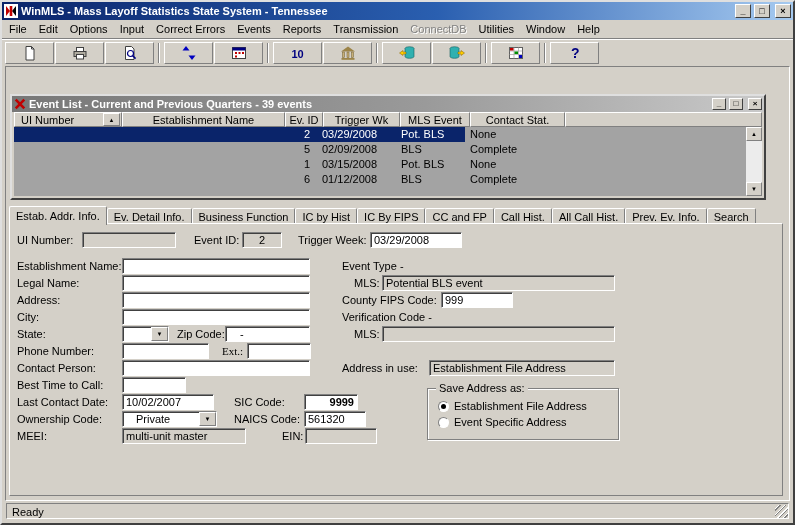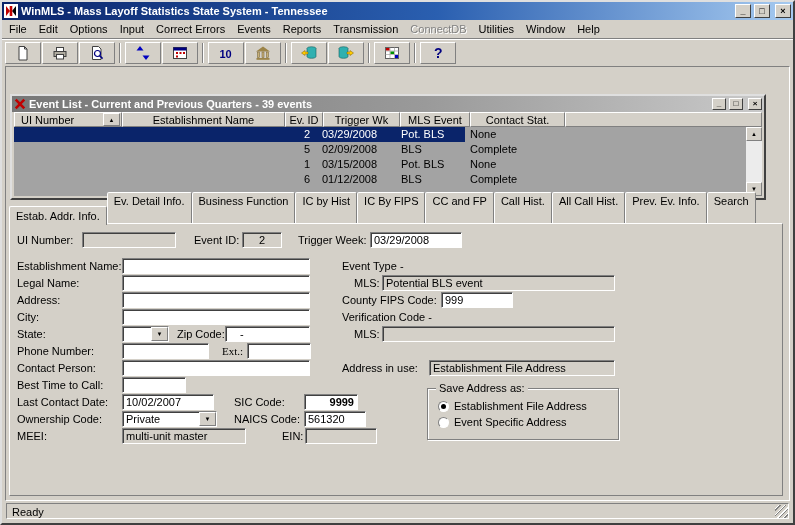--- a/index.html
+++ b/index.html
@@ -9,21 +9,21 @@
   .titlebar{position:absolute;top:0;left:0;right:0;height:18px;background:linear-gradient(90deg,#0a246a 0%,#2a5fb0 55%,#a6caf0 100%);display:flex;align-items:center;gap:3px;padding:0 2px;}
   .title-text{flex:1;color:#fff;font-weight:bold;white-space:nowrap;overflow:hidden;}
   .capbtn{width:16px;height:14px;background:#d4d0c8;border:1px solid;border-color:#fff #404040 #404040 #fff;font:bold 9px "Liberation Sans",sans-serif;display:flex;align-items:center;justify-content:center;padding:0;line-height:1;}
   .capbtn.sm{width:14px;height:12px;font-size:8px;}
   
   .menubar{position:absolute;top:18px;left:0;right:0;height:19px;display:flex;align-items:center;padding-left:1px;border-bottom:1px solid #808080;box-sizing:border-box;}
   .mitem{padding:2px 6px;}
   .mitem.disabled{color:#808080;text-shadow:1px 1px 0 #fff;}
   
   .toolbar{position:absolute;top:37px;left:0;right:0;height:27px;border-top:1px solid #fff;display:flex;align-items:center;padding-left:3px;gap:1px;box-sizing:border-box;}
-  .tbtn{width:36px;height:22px;background:#d4d0c8;border:1px solid;border-color:#fff #808080 #808080 #fff;display:flex;align-items:center;justify-content:center;padding:0;}
+  .tbtn{width:49px;height:22px;background:#d4d0c8;border:1px solid;border-color:#fff #808080 #808080 #fff;display:flex;align-items:center;justify-content:center;padding:0;}
   .tsep{width:0;height:20px;border-left:1px solid #808080;border-right:1px solid #fff;margin:0 3px;}
   
   .client{position:absolute;top:64px;left:3px;right:3px;bottom:22px;background:#d4d0c8;border:1px solid;border-color:#808080 #fff #fff #808080;}
   .ei-header{position:absolute;top:0;left:0;right:0;height:18px;background:linear-gradient(90deg,#0a246a 0%,#2a5fb0 55%,#a6caf0 100%);display:flex;align-items:center;gap:4px;padding:0 3px;color:#fff;font-weight:bold;}
   
   .elwin{position:absolute;left:4px;top:27px;width:756px;height:106px;background:#d4d0c8;border:2px solid;border-color:#dfdfdf #404040 #404040 #dfdfdf;box-sizing:border-box;}
   .eltitle{height:16px;background:linear-gradient(90deg,#777 0%,#9a9a9a 55%,#c9c9c9 100%);display:flex;align-items:center;gap:3px;padding:0 2px;color:#fff;font-weight:bold;}
   .eltitle .t{flex:1;white-space:nowrap;overflow:hidden;}
   .eltable{position:absolute;left:2px;right:2px;top:16px;bottom:2px;background:#a3a3a3;overflow:hidden;}
   .elheader{display:flex;height:15px;}
@@ -36,32 +36,32 @@
   .c2{width:158px;padding-left:6px;}
   .c3{width:38px;text-align:right;padding-right:8px;}
   .c4{width:77px;padding-left:4px;}
   .c5{width:70px;padding-left:6px;}
   .c6{width:95px;padding-left:5px;}
   .erow.selected .sel{background:#0a246a;color:#fff;}
   .elscroll{position:absolute;top:15px;right:0;bottom:0;width:16px;background:#ececec;display:flex;flex-direction:column;justify-content:space-between;}
   .sbtn{width:16px;height:14px;background:#d4d0c8;border:1px solid;border-color:#fff #808080 #808080 #fff;font-size:6px;display:flex;align-items:center;justify-content:center;padding:0;box-sizing:border-box;}
   
   .tabs{position:absolute;left:3px;top:138px;right:3px;height:19px;display:flex;align-items:flex-end;}
-  .tab{height:32px;padding:2px 6px 0;background:#d4d0c8;border:1px solid;border-color:#fff #808080 transparent #fff;border-radius:2px 2px 0 0;box-sizing:border-box;white-space:nowrap;}
+  .tab{height:16px;padding:2px 6px 0;background:#d4d0c8;border:1px solid;border-color:#fff #808080 transparent #fff;border-radius:2px 2px 0 0;box-sizing:border-box;white-space:nowrap;}
   .tab.active{height:19px;padding-top:3px;margin-bottom:-1px;z-index:3;position:relative;border-bottom:none;}
   
   .formpanel{position:absolute;left:3px;top:156px;right:6px;bottom:4px;background:#d4d0c8;border:1px solid;border-color:#fff #808080 #808080 #fff;}
   .flabel{position:absolute;white-space:nowrap;}
   .tb{position:absolute;height:16px;border:1px solid;border-color:#808080 #fff #fff #808080;box-shadow:inset 1px 1px 0 #404040;background:#fff;font:11px "Liberation Sans",sans-serif;padding:0 3px;box-sizing:border-box;}
   .tar{text-align:right;font-weight:bold;}
   .zippad{padding-left:14px;}
   .graybox{position:absolute;height:16px;border:1px solid;border-color:#808080 #fff #fff #808080;box-shadow:inset 1px 1px 0 #404040;background:#d4d0c8;padding:1px 3px;box-sizing:border-box;white-space:nowrap;overflow:hidden;}
   .gcenter{text-align:center;}
   .combo{position:absolute;height:16px;border:1px solid;border-color:#808080 #fff #fff #808080;box-shadow:inset 1px 1px 0 #404040;background:#fff;display:flex;box-sizing:border-box;}
-  .cv{flex:1;padding:1px 3px;white-space:nowrap;overflow:hidden;border-radius:7px;}
+  .cv{flex:1;padding:1px 13px;white-space:nowrap;overflow:hidden;border-radius:7px;}
   .cbtn{width:15px;background:#d4d0c8;border:1px solid;border-color:#fff #808080 #808080 #fff;font-size:6px;display:flex;align-items:center;justify-content:center;padding:0;}
   .groupbox{position:absolute;border:1px solid #808080;box-shadow:1px 1px 0 #fff,inset 1px 1px 0 #fff;}
   .glegend{position:absolute;top:-7px;left:8px;background:#d4d0c8;padding:0 3px;}
   .radiorow{position:absolute;display:flex;align-items:center;gap:5px;}
   .radio{width:11px;height:11px;border:1px solid;border-color:#808080 #fff #fff #808080;border-radius:50%;background:#fff;position:relative;display:inline-block;box-sizing:border-box;flex:0 0 auto;}
   .radio[data-checked]::after{content:"";position:absolute;left:2px;top:2px;width:5px;height:5px;border-radius:50%;background:#000;}
   
   .statusbar{position:absolute;left:2px;right:2px;bottom:2px;height:20px;}
   .statusfield{position:absolute;inset:2px;border:1px solid;border-color:#808080 #fff #fff #808080;padding:2px 5px;box-sizing:border-box;}
   .grip{position:absolute;right:3px;bottom:3px;width:13px;height:13px;background:repeating-linear-gradient(-45deg,transparent 0 2px,#808080 2px 3px,#fff 3px 4px);}

